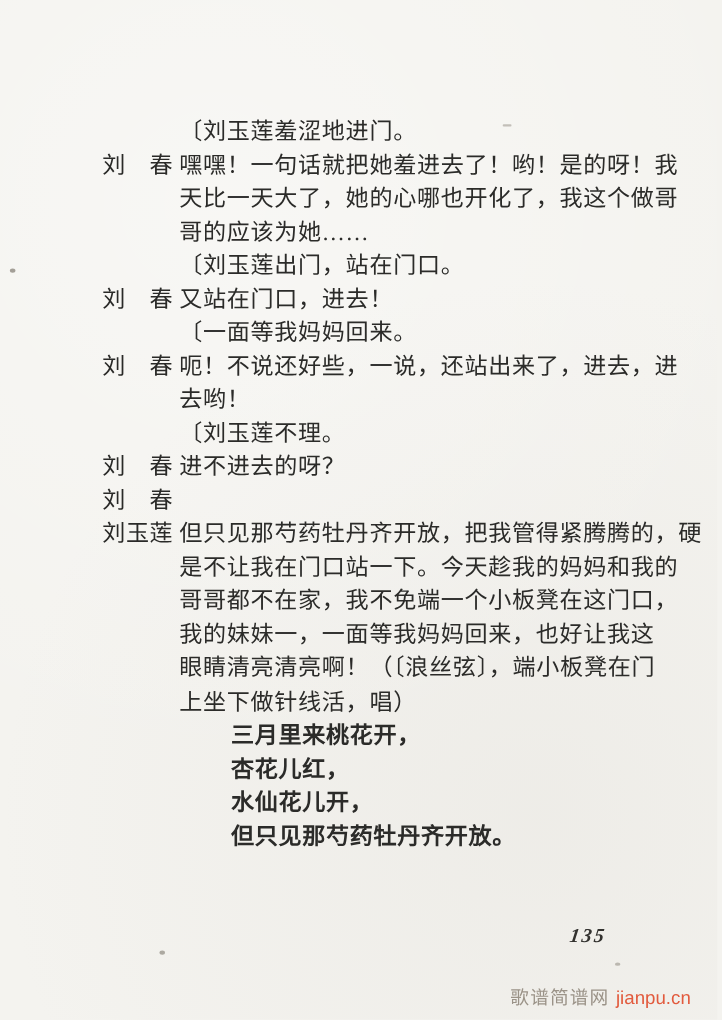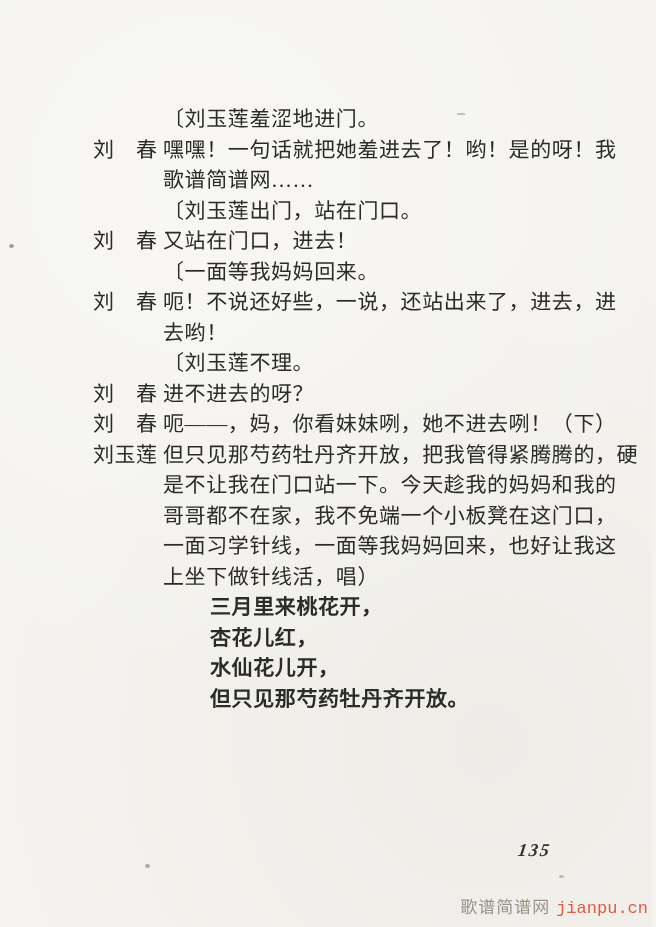--- a/index.html
+++ b/index.html
@@ -61,23 +61,23 @@
     font-size: 18px;
     font-style: italic;
     font-weight: bold;
     letter-spacing: 2px;
     color: #33322f;
     transform: skewX(-8deg);
   }
   .watermark {
     position: absolute;
     top: 893px;
-    right: 4px;
+    right: 24px;
     font-size: 17px;
-    font-family: Liberation Mono, monospace;
+    font-family: Liberation Sans, sans-serif;
     white-space: nowrap;
   }
   .wm-name {
     color: #9b9388;
     letter-spacing: 1px;
   }
   .wm-url {
     color: #e25a3d;
     text-decoration: none;
     margin-left: 6px;
@@ -103,24 +103,28 @@
     <span class="speaker"></span>
     <span class="text">〔刘玉莲羞涩地进门。</span>
   </div>
 
   <div class="line speech">
     <span class="speaker">刘　春</span>
     <span class="text">嘿嘿！一句话就把她羞进去了！哟！是的呀！我</span>
   </div>
 
 
-
-  <div class="line cont">
-    <span class="speaker"></span>
-    <span class="text">歌谱简谱网……</span>
+  <div class="line cont">
+    <span class="speaker"></span>
+    <span class="text">天比一天大了，她的心哪也开化了，我这个做哥</span>
+  </div>
+
+  <div class="line cont">
+    <span class="speaker"></span>
+    <span class="text">哥的应该为她……</span>
   </div>
 
   <div class="line stage">
     <span class="speaker"></span>
     <span class="text">〔刘玉莲出门，站在门口。</span>
   </div>
 
   <div class="line speech">
     <span class="speaker">刘　春</span>
     <span class="text">又站在门口，进去！</span>
@@ -147,43 +151,46 @@
   </div>
 
   <div class="line speech">
     <span class="speaker">刘　春</span>
     <span class="text">进不进去的呀？</span>
   </div>
 
 
   <div class="line speech">
     <span class="speaker">刘　春</span>
-    <span class="text">呃——，妈，你看妹妹咧，她不进去咧！（下）</span>
   </div>
 
   <div class="line speech">
     <span class="speaker">刘玉莲</span>
     <span class="text">但只见那芍药牡丹齐开放，把我管得紧腾腾的，硬</span>
   </div>
 
   <div class="line cont">
     <span class="speaker"></span>
     <span class="text">是不让我在门口站一下。今天趁我的妈妈和我的</span>
   </div>
 
   <div class="line cont">
     <span class="speaker"></span>
     <span class="text">哥哥都不在家，我不免端一个小板凳在这门口，</span>
   </div>
 
   <div class="line cont">
     <span class="speaker"></span>
-    <span class="text">一面习学针线，一面等我妈妈回来，也好让我这</span>
-  </div>
-
+    <span class="text">我的妹妹一，一面等我妈妈回来，也好让我这</span>
+  </div>
+
+  <div class="line cont">
+    <span class="speaker"></span>
+    <span class="text">眼睛清亮清亮啊！（〔浪丝弦〕，端小板凳在门</span>
+  </div>
 
   <div class="line cont">
     <span class="speaker"></span>
     <span class="text">上坐下做针线活，唱）</span>
   </div>
 
   <div class="line verse">
     <span class="speaker"></span>
     <span class="text">三月里来桃花开，</span>
   </div>

